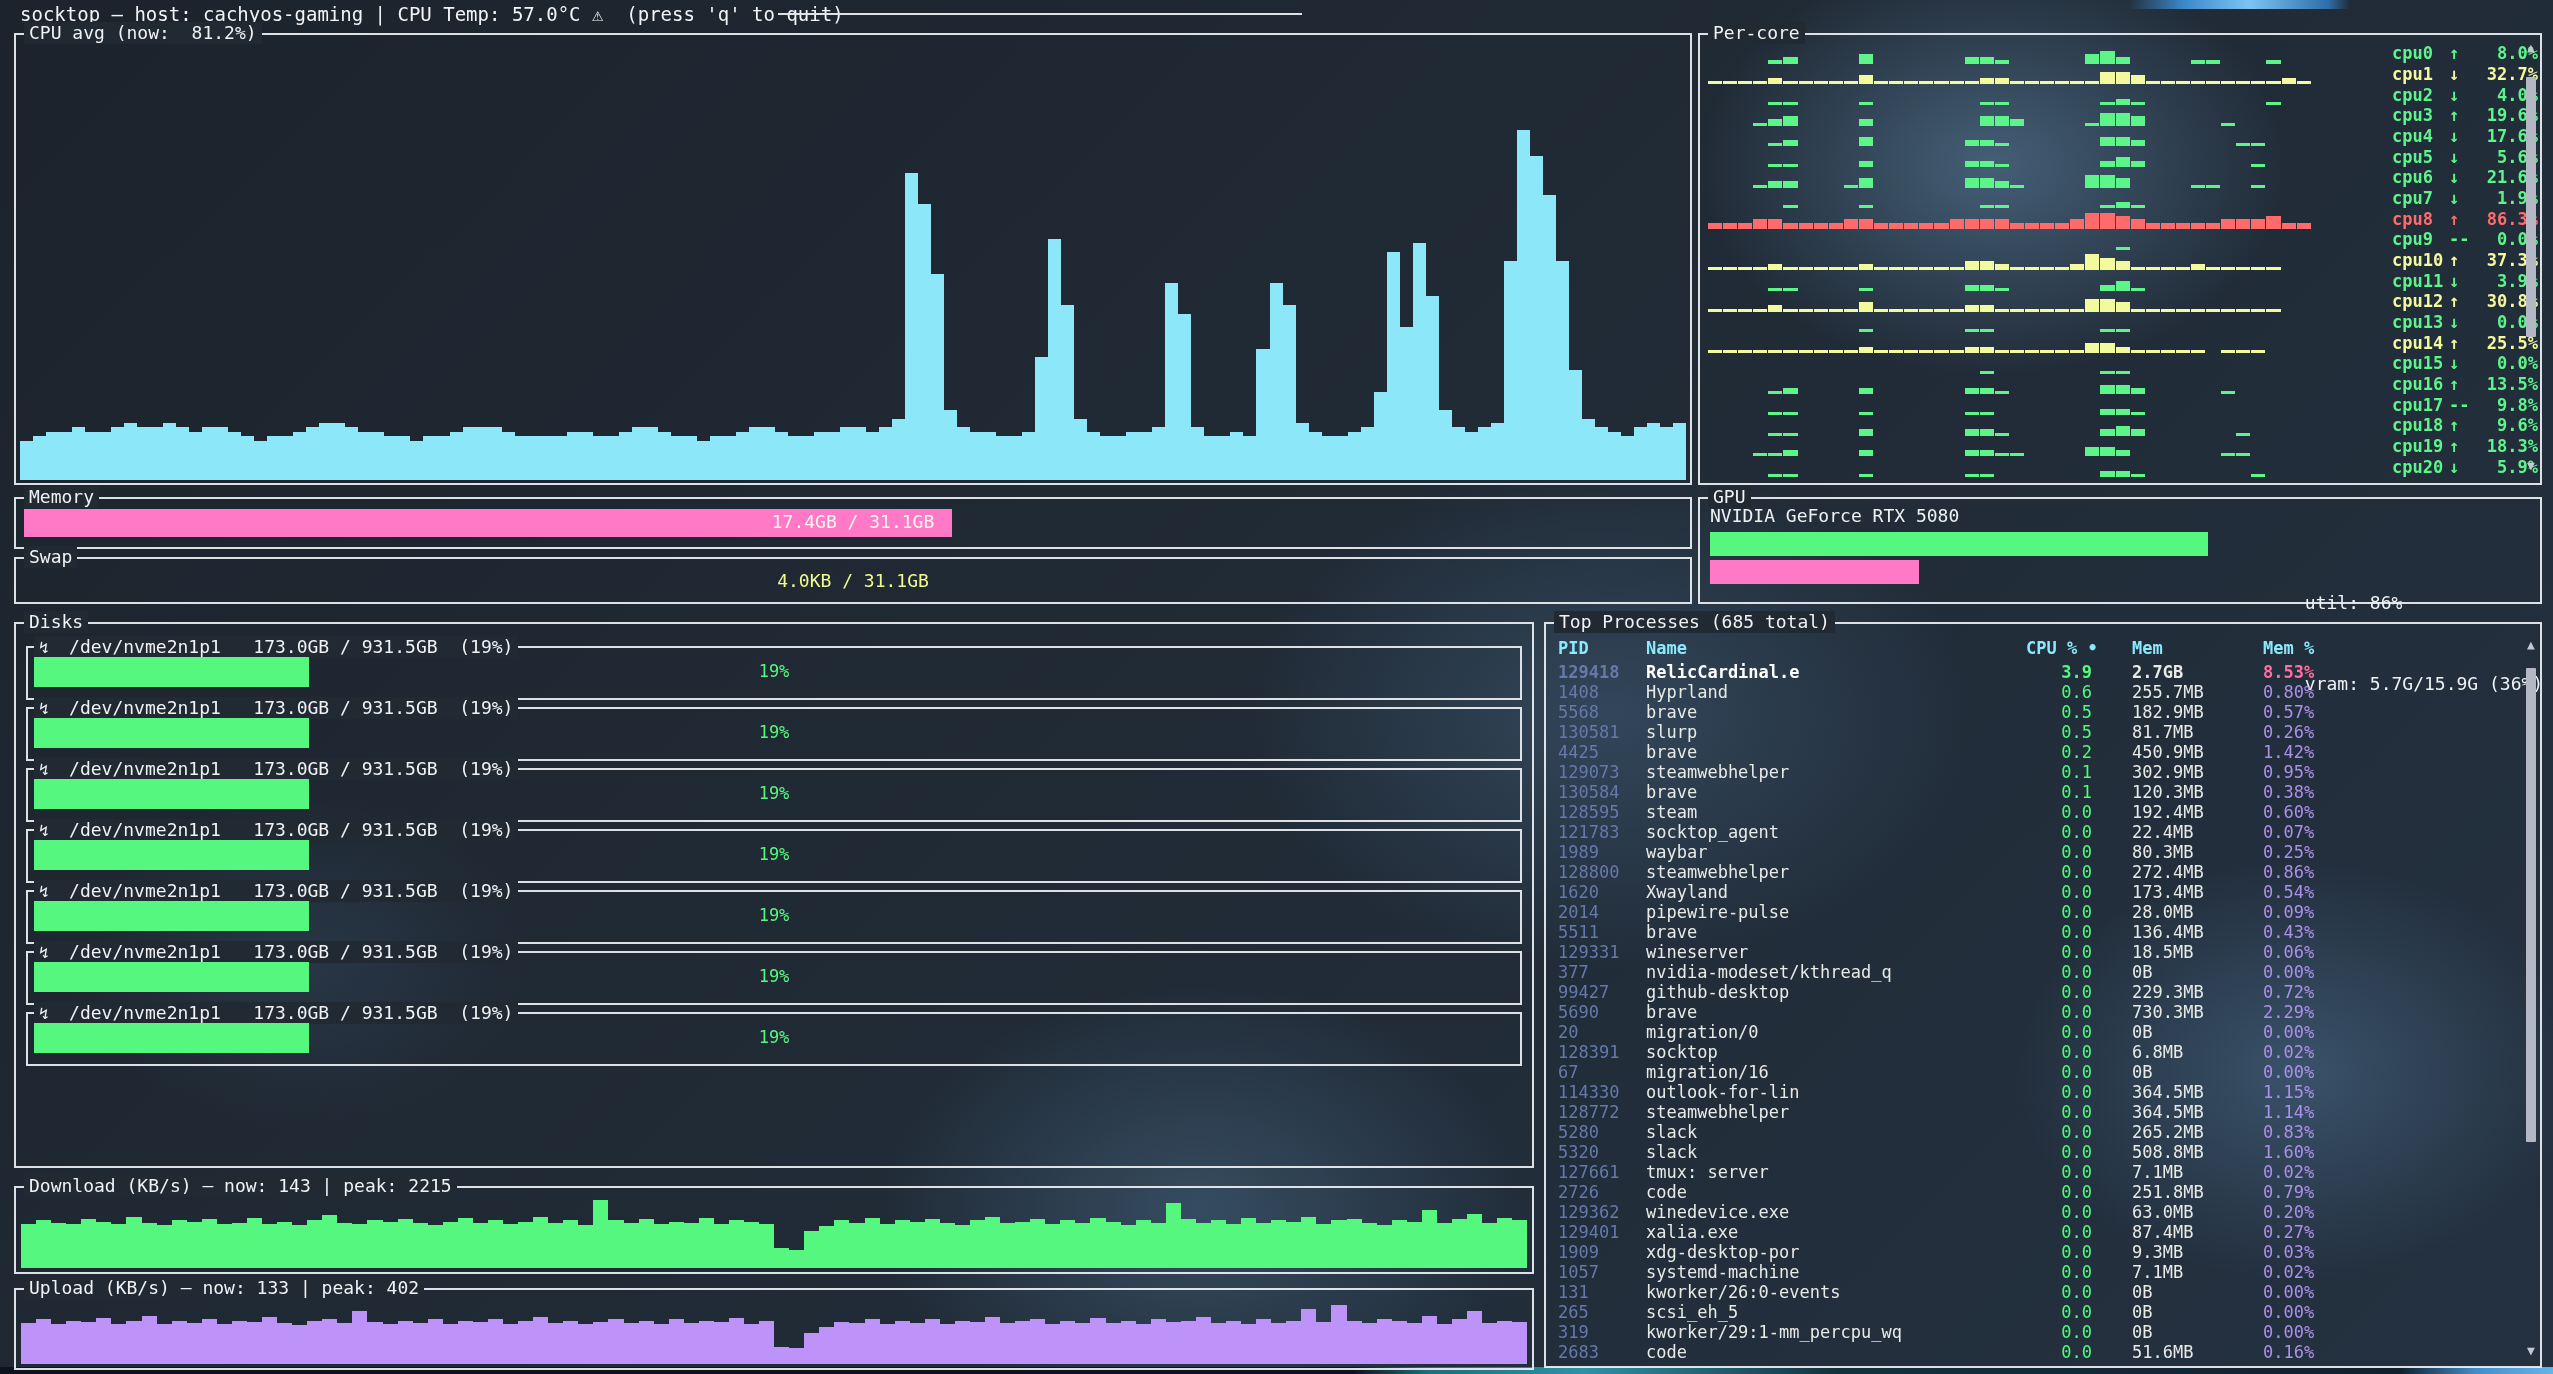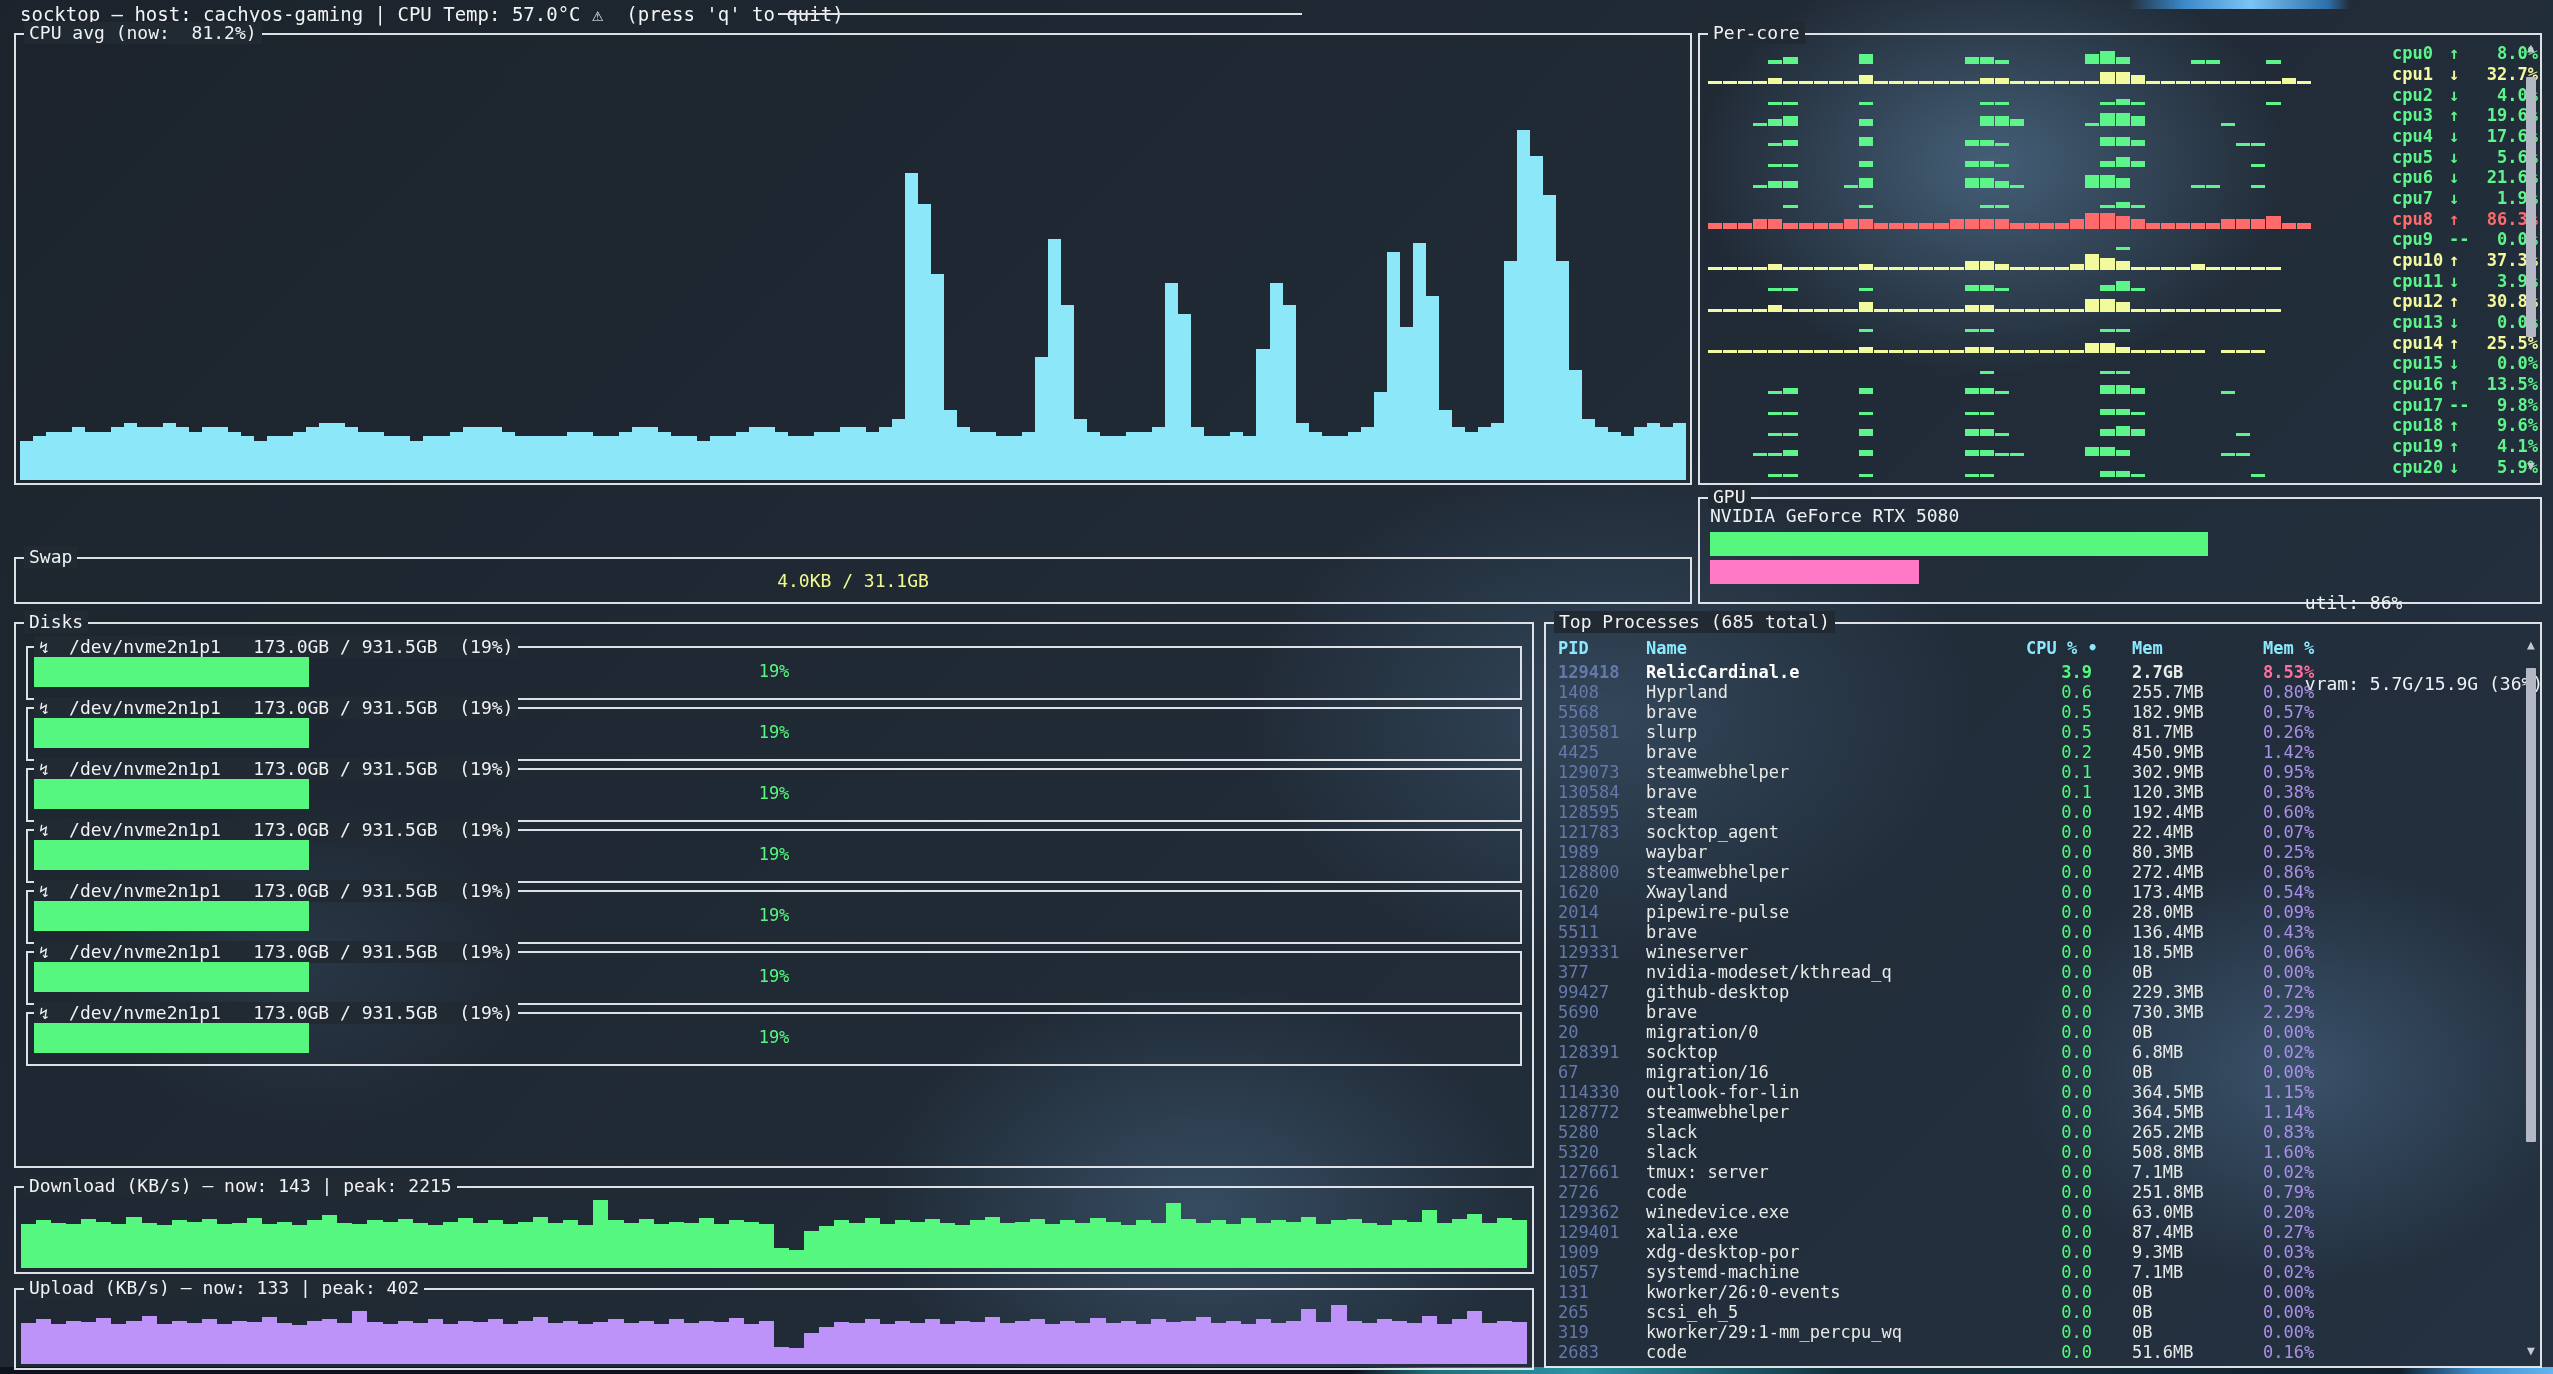--- a/index.html
+++ b/index.html
@@ -1132,30 +1132,37 @@
         <div class="core-row c-green"><span class="cname">cpu9</span><span class="ctrend">--</span><span class="cval">0.0%</span></div>
         <div class="core-row c-yellow"><span class="cname">cpu10</span><span class="ctrend">↑</span><span class="cval">37.3%</span></div>
         <div class="core-row c-green"><span class="cname">cpu11</span><span class="ctrend">↓</span><span class="cval">3.9%</span></div>
         <div class="core-row c-yellow"><span class="cname">cpu12</span><span class="ctrend">↑</span><span class="cval">30.8%</span></div>
         <div class="core-row c-green"><span class="cname">cpu13</span><span class="ctrend">↓</span><span class="cval">0.0%</span></div>
         <div class="core-row c-yellow"><span class="cname">cpu14</span><span class="ctrend">↑</span><span class="cval">25.5%</span></div>
         <div class="core-row c-green"><span class="cname">cpu15</span><span class="ctrend">↓</span><span class="cval">0.0%</span></div>
         <div class="core-row c-green"><span class="cname">cpu16</span><span class="ctrend">↑</span><span class="cval">13.5%</span></div>
         <div class="core-row c-green"><span class="cname">cpu17</span><span class="ctrend">--</span><span class="cval">9.8%</span></div>
         <div class="core-row c-green"><span class="cname">cpu18</span><span class="ctrend">↑</span><span class="cval">9.6%</span></div>
-        <div class="core-row c-green"><span class="cname">cpu19</span><span class="ctrend">↑</span><span class="cval">4.1%</span></div>
+        <div class="core-row c-green"><span class="cname">cpu19</span><span class="ctrend">↑</span><span class="cval">18.3%</span></div>
         <div class="core-row c-green"><span class="cname">cpu20</span><span class="ctrend">↓</span><span class="cval">5.9%</span></div>
       </div>
     <div class="vscroll" style="right:2px; top:6px; bottom:10px;">
       <span class="arrow">▲</span>
       <div class="thumb" style="top:36px; height:260px;"></div>
       <span class="arrow" style="position:absolute; bottom:0;">▼</span>
     </div>
   </div>
 
+  <div class="panel" style="left:14px; top:497px; width:1678px; height:52px;">
+    <span class="panel-title">Memory</span>
+    <div class="hbar-track">
+      <div class="hbar-fill" id="mem-fill" style="width: 56%; background: rgb(255, 121, 198);"></div>
+    </div>
+    <div class="hbar-label" id="mem-label" style="color: rgb(248, 248, 242);">17.4GB / 31.1GB</div>
+  </div>
 
   <div class="panel" style="left:14px; top:557px; width:1678px; height:47px;">
     <span class="panel-title">Swap</span>
     <div class="hbar-label" id="swap-label" style="top: 11px; color: rgb(241, 250, 140);">4.0KB / 31.1GB</div>
   </div>
 
   <div class="panel" style="left:1698px; top:497px; width:844px; height:107px;">
     <span class="panel-title">GPU</span>
     <div class="gpu-name">NVIDIA GeForce RTX 5080</div>
     <div class="gpu-bar" id="gpu-util-bar" style="top: 33px; width: 59.34%; background: rgb(85, 247, 126);"></div>

